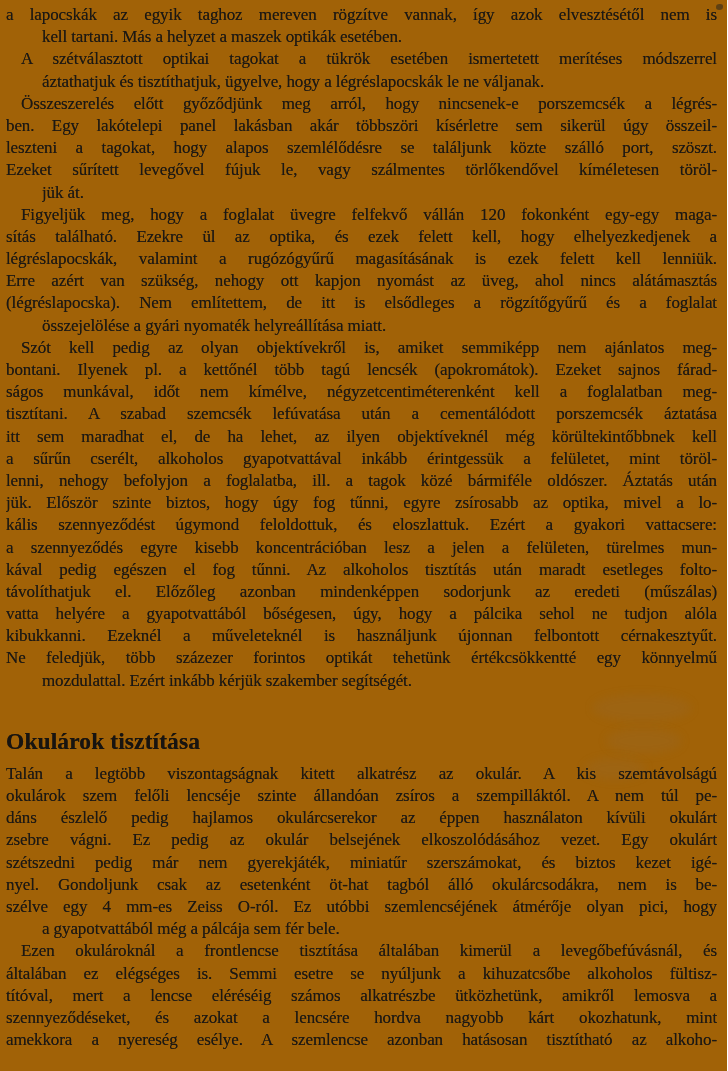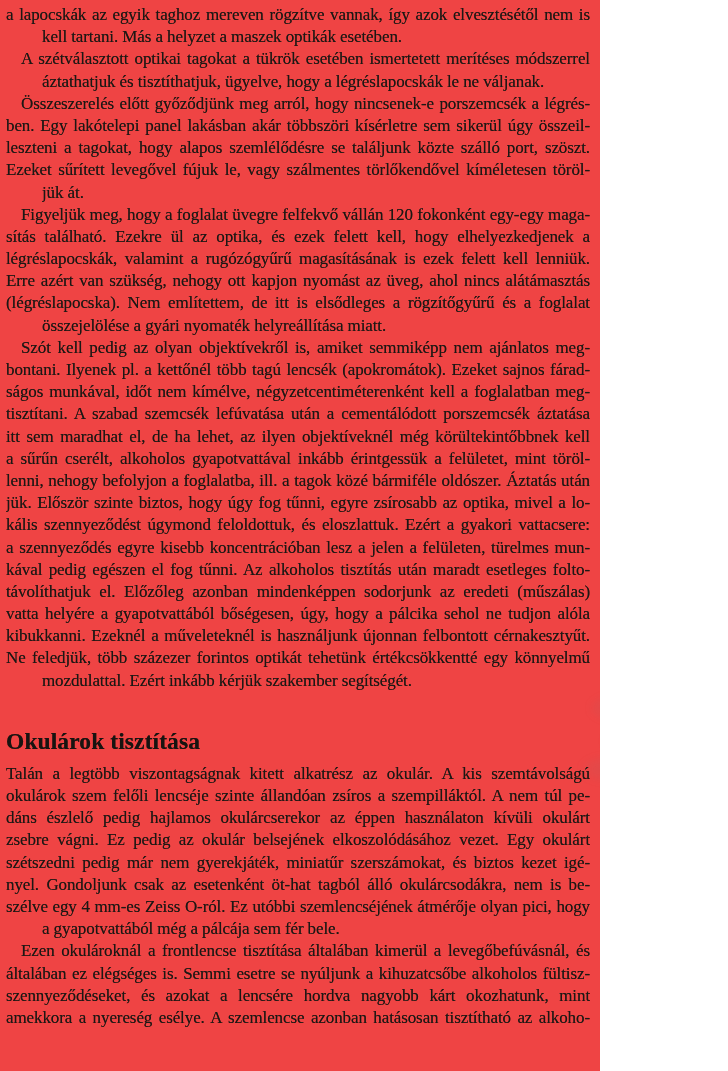--- a/index.html
+++ b/index.html
@@ -2,23 +2,23 @@
 <html><head>
 <meta charset="utf-8">
 <style>
   html, body {
     margin: 0;
     padding: 0;
     background: #ffffff;
   }
   .page {
     position: relative;
-    width: 600px;
+    width: 727px;
     height: 1071px;
-    background: #ef4444;
+    background: #a16207;
     overflow: hidden;
     box-sizing: border-box;
     font-family: "Liberation Serif", "DejaVu Serif", serif;
   }
   .text-column {
     position: relative;
     padding: 4px 10px 0 6px;
     z-index: 2;
   }
   .para {
@@ -132,17 +132,18 @@
         <div class="line">dáns észlelő pedig hajlamos okulárcserekor az éppen használaton kívüli okulárt</div>
         <div class="line">zsebre vágni. Ez pedig az okulár belsejének elkoszolódásához vezet. Egy okulárt</div>
         <div class="line">szétszedni pedig már nem gyerekjáték, miniatűr szerszámokat, és biztos kezet igé-</div>
         <div class="line">nyel. Gondoljunk csak az esetenként öt-hat tagból álló okulárcsodákra, nem is be-</div>
         <div class="line">szélve egy 4 mm-es Zeiss O-ról. Ez utóbbi szemlencséjének átmérője olyan pici, hogy</div>
         <div class="line last">a gyapotvattából még a pálcája sem fér bele.</div>
       </div>
       <div class="para">
         <div class="line indent">Ezen okulároknál a frontlencse tisztítása általában kimerül a levegőbefúvásnál, és</div>
         <div class="line">általában ez elégséges is. Semmi esetre se nyúljunk a kihuzatcsőbe alkoholos fültisz-</div>
+        <div class="line">títóval, mert a lencse eléréséig számos alkatrészbe ütközhetünk, amikről lemosva a</div>
         <div class="line">szennyeződéseket, és azokat a lencsére hordva nagyobb kárt okozhatunk, mint</div>
         <div class="line">amekkora a nyereség esélye. A szemlencse azonban hatásosan tisztítható az alkoho-</div>
       </div>
     </div>
 </div>
 
 </body></html>

